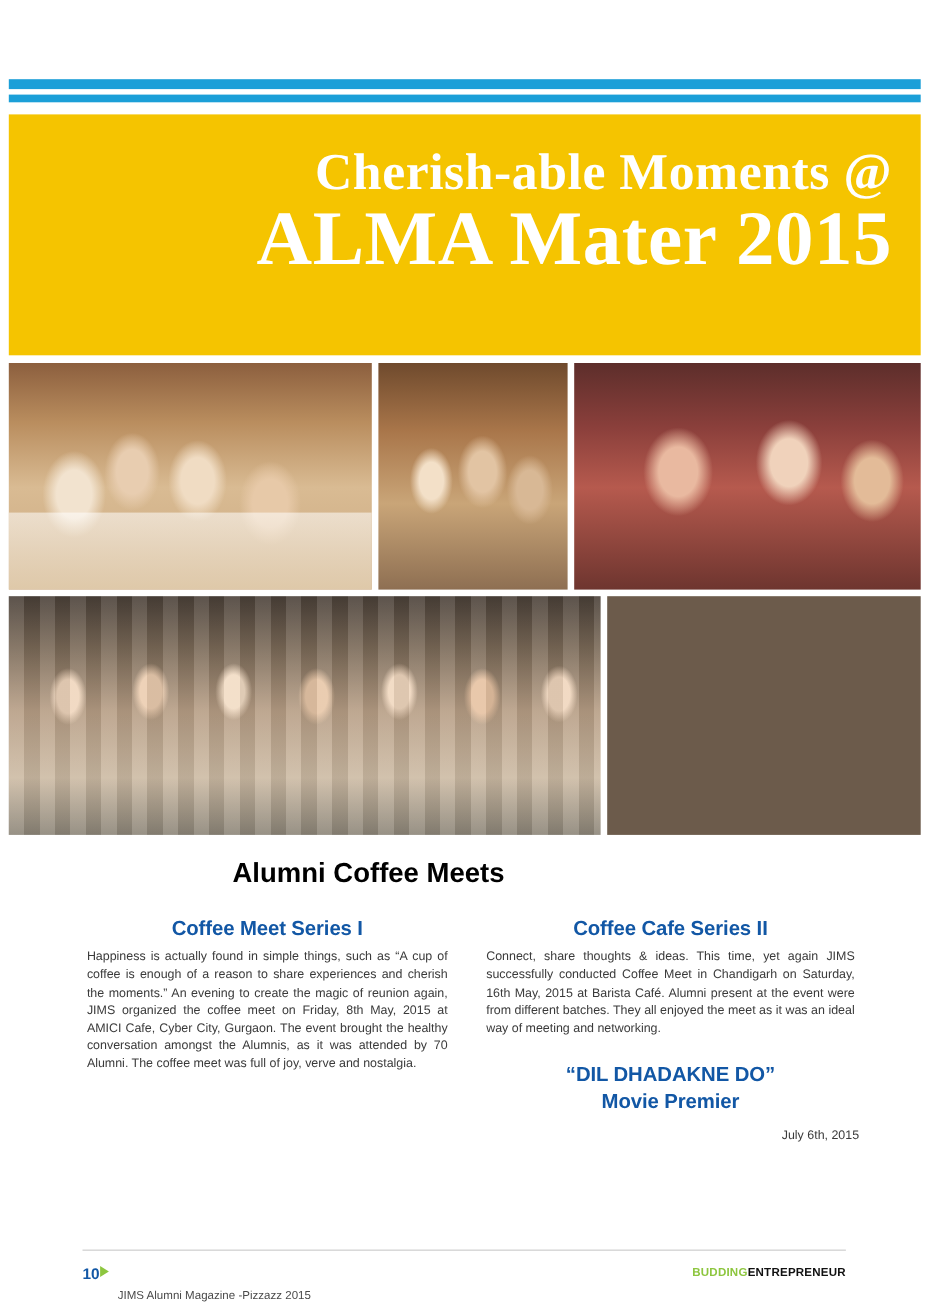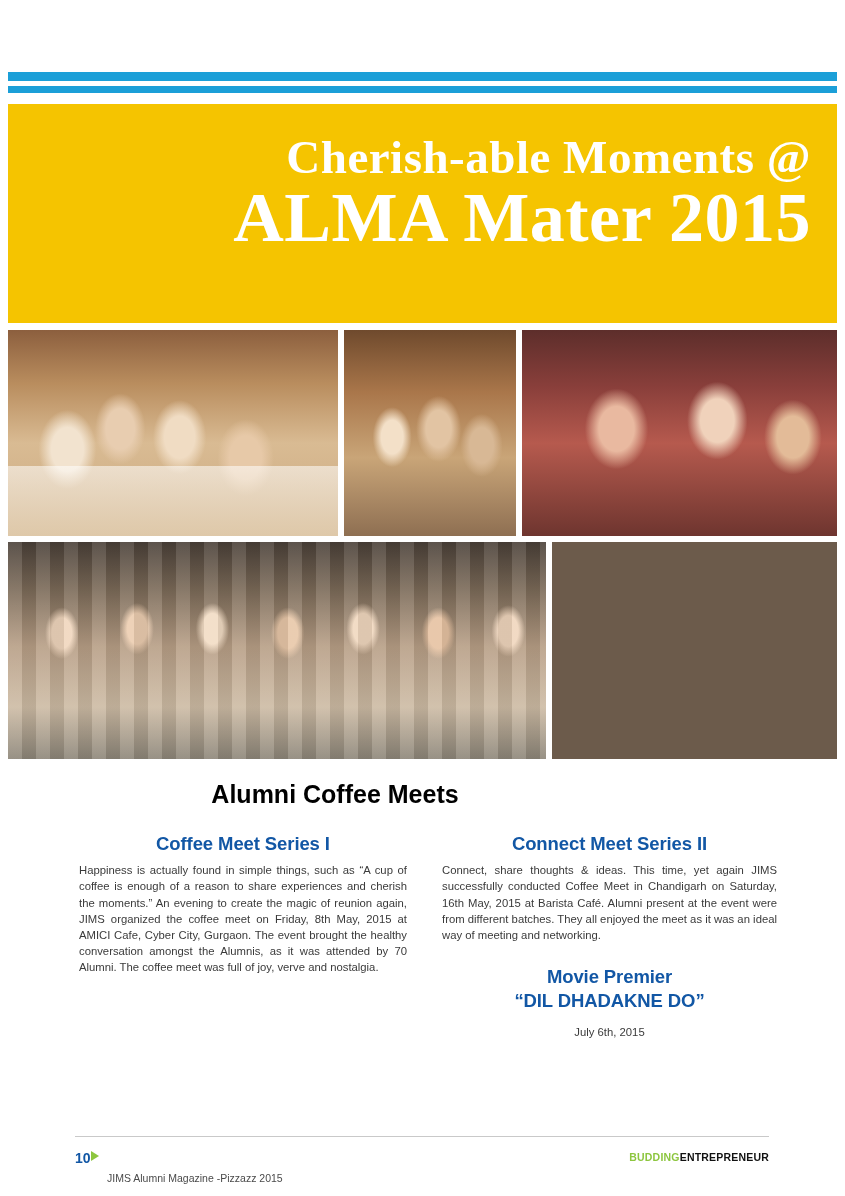--- a/index.html
+++ b/index.html
@@ -167,21 +167,21 @@
     text-align: center;
   }
   .col p { margin: 4px; }
 
   .sub-block { margin-top: 22px; }
   .sub-block h3 { margin-bottom: 0; line-height: 24px; }
   .sub-block .date {
     margin-top: 11px;
     font-size: 11.3px;
     color: #3a3a3a;
-    text-align: center;
+    text-align: right;
   }
 
   
   .footer-rule {
     position: absolute;
     left: 75px;
     top: 1136px;
     width: 694px;
     height: 1px;
     background: #c9c9c9;
@@ -255,25 +255,25 @@
 </div>
 
 <div class="section-title">Alumni Coffee Meets</div>
 
 <div class="col left">
   <h3>Coffee Meet Series I</h3>
   <p>Happiness is actually found in simple things, such as “A cup of coffee is enough of a reason to share experiences and cherish the moments.” An evening to create the magic of reunion again, JIMS organized the coffee meet on Friday, 8th May, 2015 at AMICI Cafe, Cyber City, Gurgaon. The event brought the healthy conversation amongst the Alumnis, as it was attended by 70 Alumni. The coffee meet was full of joy, verve and nostalgia.</p>
 </div>
 
 <div class="col right">
-  <h3>Connect Meet Series II</h3>
+  <h3>Coffee Cafe Series II</h3>
   <p>Connect, share thoughts &amp; ideas. This time, yet again JIMS successfully conducted Coffee Meet in Chandigarh on Saturday, 16th May, 2015 at Barista Café. Alumni present at the event were from different batches. They all enjoyed the meet as it was an ideal way of meeting and networking.</p>
   <div class="sub-block">
+    <h3>“DIL DHADAKNE DO”</h3>
     <h3>Movie Premier</h3>
-    <h3>“DIL DHADAKNE DO”</h3>
     <div class="date">July 6th, 2015</div>
   </div>
 </div>
 
 <div class="footer-rule"></div>
 <div class="footer">
   <span class="page-num">10</span>
   <span class="page-arrow"></span>
   <span class="footer-text">JIMS Alumni Magazine -Pizzazz 2015</span>
   <span class="footer-brand">

